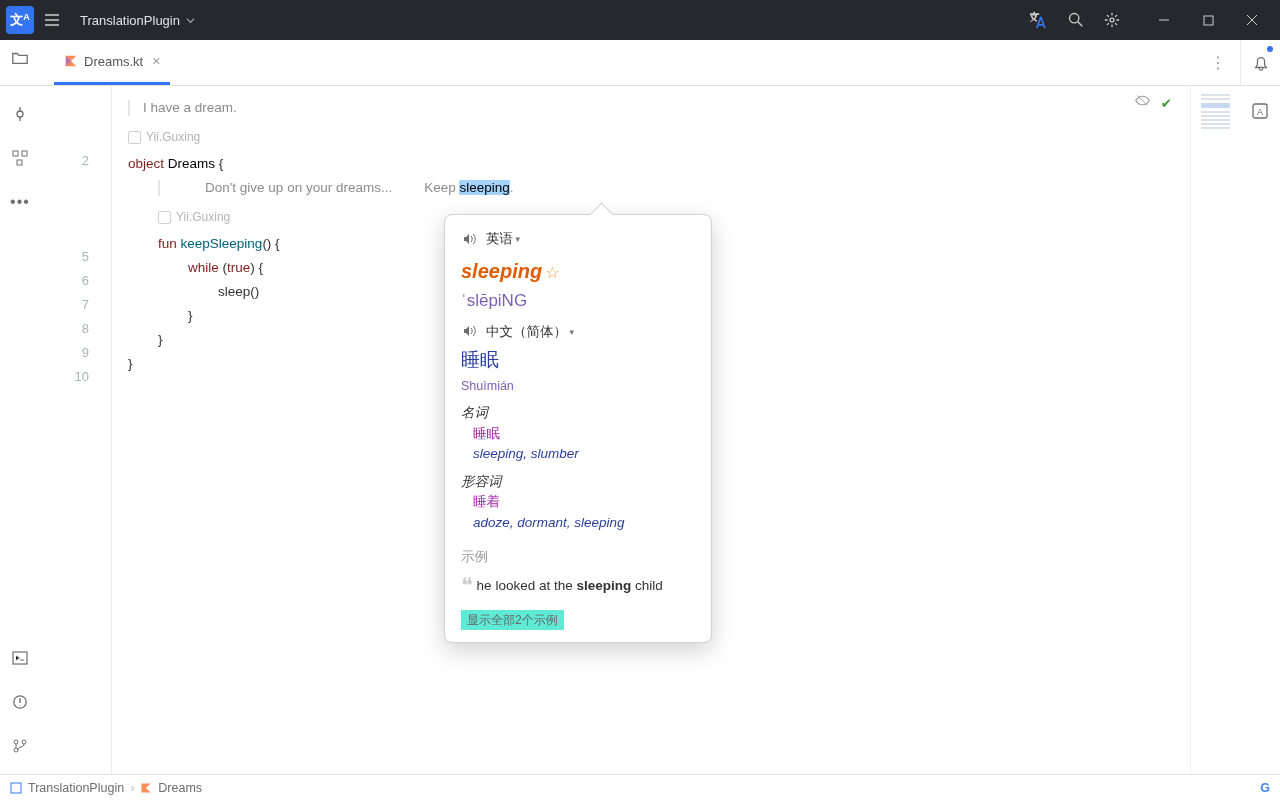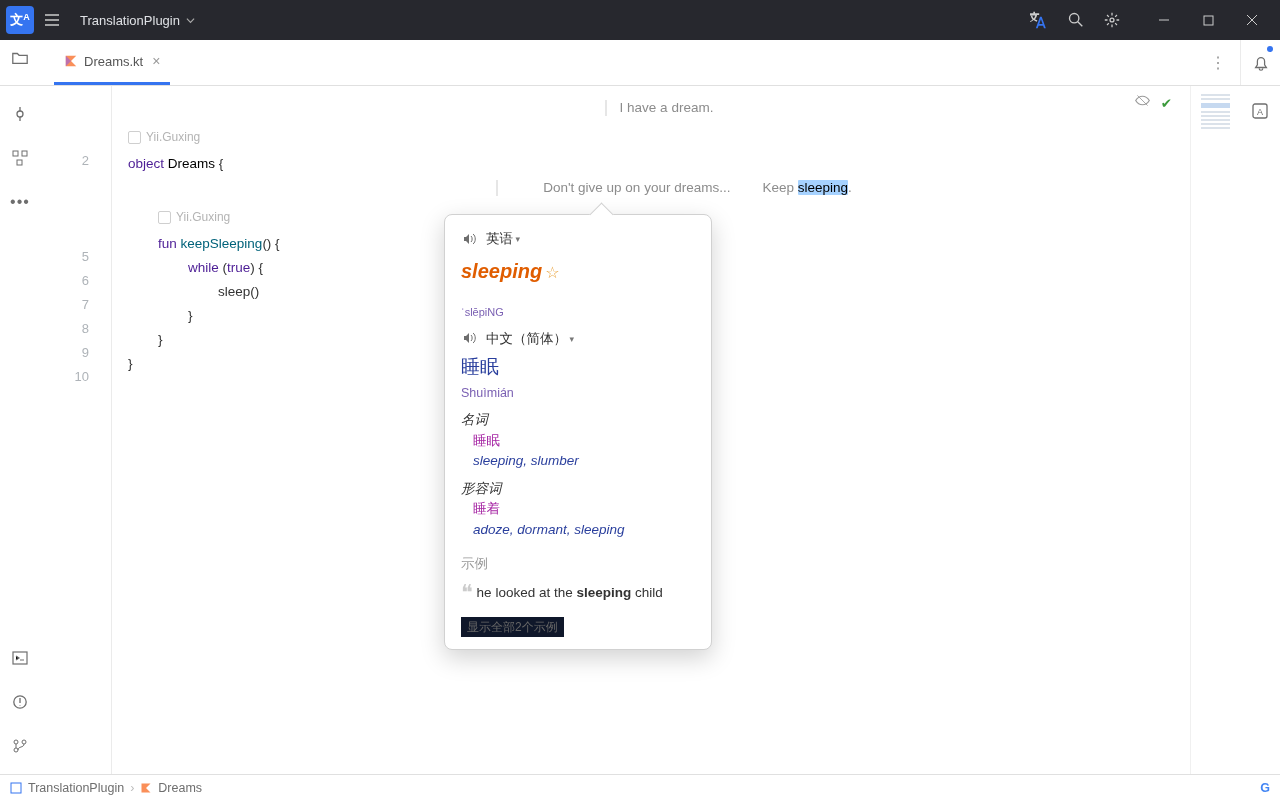--- a/index.html
+++ b/index.html
@@ -21,55 +21,55 @@
 .content { display:flex; height: calc(800px - 40px - 46px - 26px); }
 .col-left { width: 40px; display:flex; flex-direction:column; align-items:center; gap:20px; padding-top:16px; }
 .col-left .ico { width:24px;height:24px;display:flex;align-items:center;justify-content:center;color:#6e6e6e; }
 .col-left-bottom { margin-top:auto; display:flex; flex-direction:column; align-items:center; gap:20px; padding-bottom:16px;}
 .gutter { width: 72px; border-right: 1px solid #ebebeb; text-align: right; font-family: 'JetBrains Mono', Consolas, monospace; font-size: 13px; color:#aeb3b8; padding-top: 10px; line-height: 24px; padding-right:22px; user-select:none;}
 .gutter div { height: 24px; }
 .gutter .lh { height: 29px; }
 .gutter .sub { height: 36px; }
 .editor { flex: 1; position: relative; font-family: 'JetBrains Mono', Consolas, monospace; font-size: 13.5px; line-height: 24px; padding-top: 10px; padding-left: 16px; }
 .editor .top-icons { position:absolute; top:6px; right:18px; display:flex; gap:10px; color:#888; }
-.doc-line { color:#8c8c8c; display:flex; align-items:center; height:24px;justify-content:center;}
+.doc-line { color:#8c8c8c; display:flex; align-items:center; height:24px;}
 .doc-line::before { content:""; width:2px; height:16px; background:#e6e6e6; margin-right:13px; display:inline-block;}
 .author { color:#b4b4b4; font-size:12px; margin-top:5px; margin-bottom:3px; display:flex; align-items:center; gap:5px;}
 .author::before { content:""; width:11px;height:11px;border:1.3px solid #cfcfcf;border-radius:2px;display:inline-block;}
-.kw { color:#4c1d95; }
+.kw { color:#7f1d1d; }
 .name { color:#000; }
 .fn-name { color:#00627a; }
 .indent1 { padding-left: 30px; }
 .indent2 { padding-left: 60px; }
 .indent3 { padding-left: 90px; }
 .sel { background: #a6d2ff; color:#000; padding:0 0px; border-radius:1px;}
 .doc2-wrap { display:flex; gap:32px; }
 .minimap { width:50px; border-left:1px solid #f0f0f0; padding:6px 4px;}
 .mm-line { height:2px; margin:2px 6px; background:#dbe2ea; }
 .mm-sel { height:5px; margin:3px 6px; background:#c6d9f0;}
 .right-tool { width:40px; padding-top:12px; display:flex; flex-direction:column; align-items:center; gap:14px;}
 .right-tool .ico { width:26px;height:26px;display:flex;align-items:center;justify-content:center;color:#6e6e6e;}
 .popup { position:absolute; left:332px; top:128px; width:268px; background:#fff; border:1px solid #d1d1d1; border-radius:8px; box-shadow: 0 8px 24px rgba(0,0,0,.18); padding: 14px 16px 12px 16px; font-family: -apple-system, "Segoe UI","Microsoft YaHei", sans-serif; font-size:13.5px; line-height:1.5;}
 .popup::before { content:""; position:absolute; top:-9px; left:148px; width:16px; height:16px; background:#fff; border-left:1px solid #d1d1d1; border-top:1px solid #d1d1d1; transform:rotate(45deg);}
 .lang-row { display:flex; align-items:center; gap:8px; color:#333; margin-bottom:4px;}
 .speaker { width:17px;height:17px;color:#6e6e6e;}
 .dd::after { content:" ▾"; font-size:9px; color:#777; position:relative; top:-1px;}
 .hw { font-style:italic; font-weight:700; font-size:20px; color:#e05d00; display:inline-block; margin-top:3px;}
 .star { color:#e9a23b; font-size:16px; margin-left:3px;}
-.phon { color:#7b61b3; font-size:11px; margin-top:18px; margin-bottom:8px;}
+.phon { color:#7b61b3; font-size:17px; margin-top:2px; margin-bottom:8px;}
 .trans-zh { color:#2a3f9d; font-size:19px; font-weight:400; margin-top:3px;}
 .pinyin { color:#7b61b3; font-size:12.5px; margin-top:2px; margin-bottom:6px;}
 .pos { font-style:italic; color:#333; margin-top:8px;}
 .def-zh { color:#a626a4; margin-left:12px;}
 .def-en { color:#2a3f9d; font-style:italic; margin-left:12px;}
 .sec-title { color:#999; margin-top:14px;}
 .quote-ico { color:#ccc; font-size:22px; vertical-align:-3px;}
 .example { color:#333; margin-top:2px;}
 .example strong { font-weight:700;}
-.more-ex { background:#0f172a; color:#666; font-size:12px; display:inline-block; padding:1px 6px; margin-top:8px;}
+.more-ex { background:#5eead4; color:#666; font-size:12px; display:inline-block; padding:1px 6px; margin-top:8px;}
 .statusbar { height:26px; border-top:1px solid #e0e0e0; display:flex; align-items:center; padding:0 10px; font-size:12.5px; color:#6e6e6e; gap:6px;}
 .bc-chev { color:#bbb; }
 svg { display:block; }
 </style>
 </head>
 <body>
 
 <div class="titlebar">
   <div class="app-logo">文<span style="font-size:9px;position:relative;top:-3px;">A</span></div>
   <div class="ico-btn">

